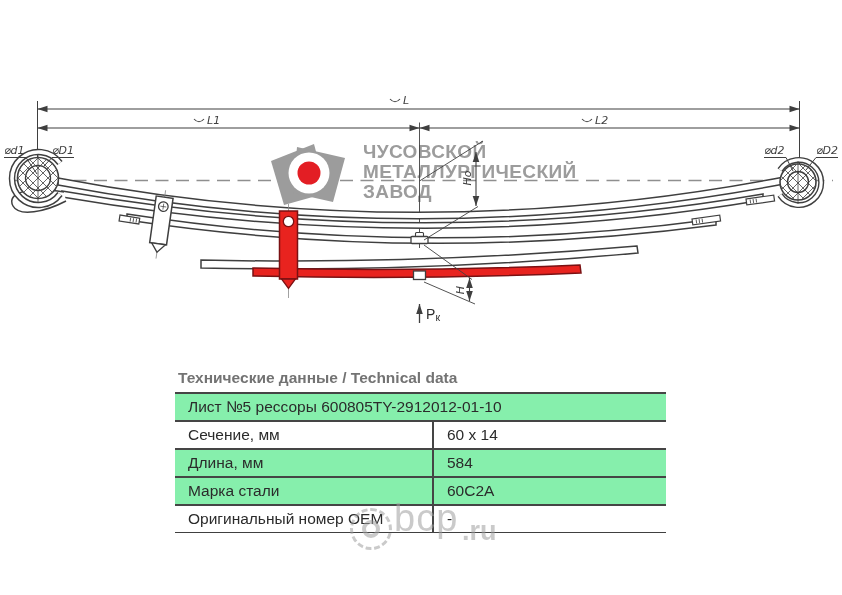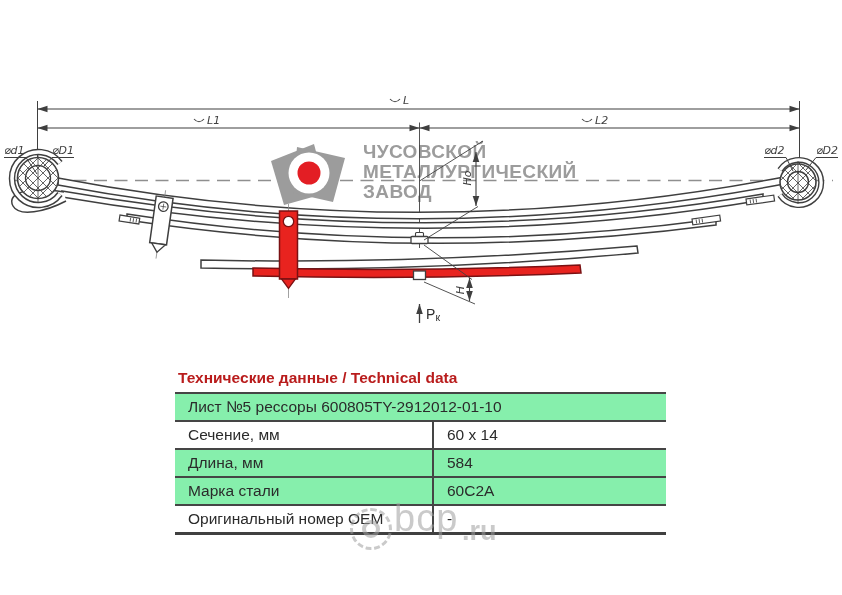--- a/index.html
+++ b/index.html
@@ -4,25 +4,25 @@
 <style>
   html,body{margin:0;padding:0;background:#fff;}
   #stage{position:relative;width:842px;height:595px;background:#ffffff;overflow:hidden;
          font-family:"Liberation Sans",sans-serif;}
   svg{position:absolute;left:0;top:0;}
   .dimtxt{font-family:"DejaVu Sans",sans-serif;font-style:italic;font-size:11px;fill:#3f3f3f;}
   .loadtxt{font-family:"Liberation Sans",sans-serif;fill:#2f2f2f;}
   .logotxt{font-family:"Liberation Sans",sans-serif;font-weight:bold;font-size:19px;fill:#9c9c9c;letter-spacing:.4px;}
 
   
-  #spec-title{position:absolute;left:178px;top:369px;font-size:15.5px;font-weight:bold;color:#b91c1c;}
+  #spec-title{position:absolute;left:178px;top:369px;font-size:15.5px;font-weight:bold;color:#737373;}
   #spec-wrap{position:absolute;left:175px;top:392px;}
   table.spec{border-collapse:collapse;width:491px;font-size:15.5px;color:#2b2b2b;}
   table.spec td{border-top:2px solid #454545;height:26px;padding:0 4px 0 13px;vertical-align:middle;}
-  table.spec tr.last td{border-bottom:3px solid #404040;}
+  table.spec tr.last td{border-bottom:1px solid #404040;}
   table.spec td.val{border-left:2px solid #454545;margin-top:8px;}
   table.spec td.lbl{width:240px;}
   tr.gray td{background:#86efac;}
 
   
   #watermark{position:absolute;left:350px;top:502px;width:160px;height:56px;opacity:.55;z-index:5;
              color:#9f9f9f;pointer-events:none;}
   .wm-ring{position:absolute;left:0;top:6px;width:36px;height:36px;border:3px dashed #9f9f9f;border-radius:50%;}
   .wm-ring-inner{position:absolute;left:9px;top:9px;width:10px;height:10px;border:4px solid #9f9f9f;border-radius:50%;}
   .wm-bcp{position:absolute;left:44px;top:-5px;font-size:38px;font-weight:normal;letter-spacing:1px;text-align:center;}

